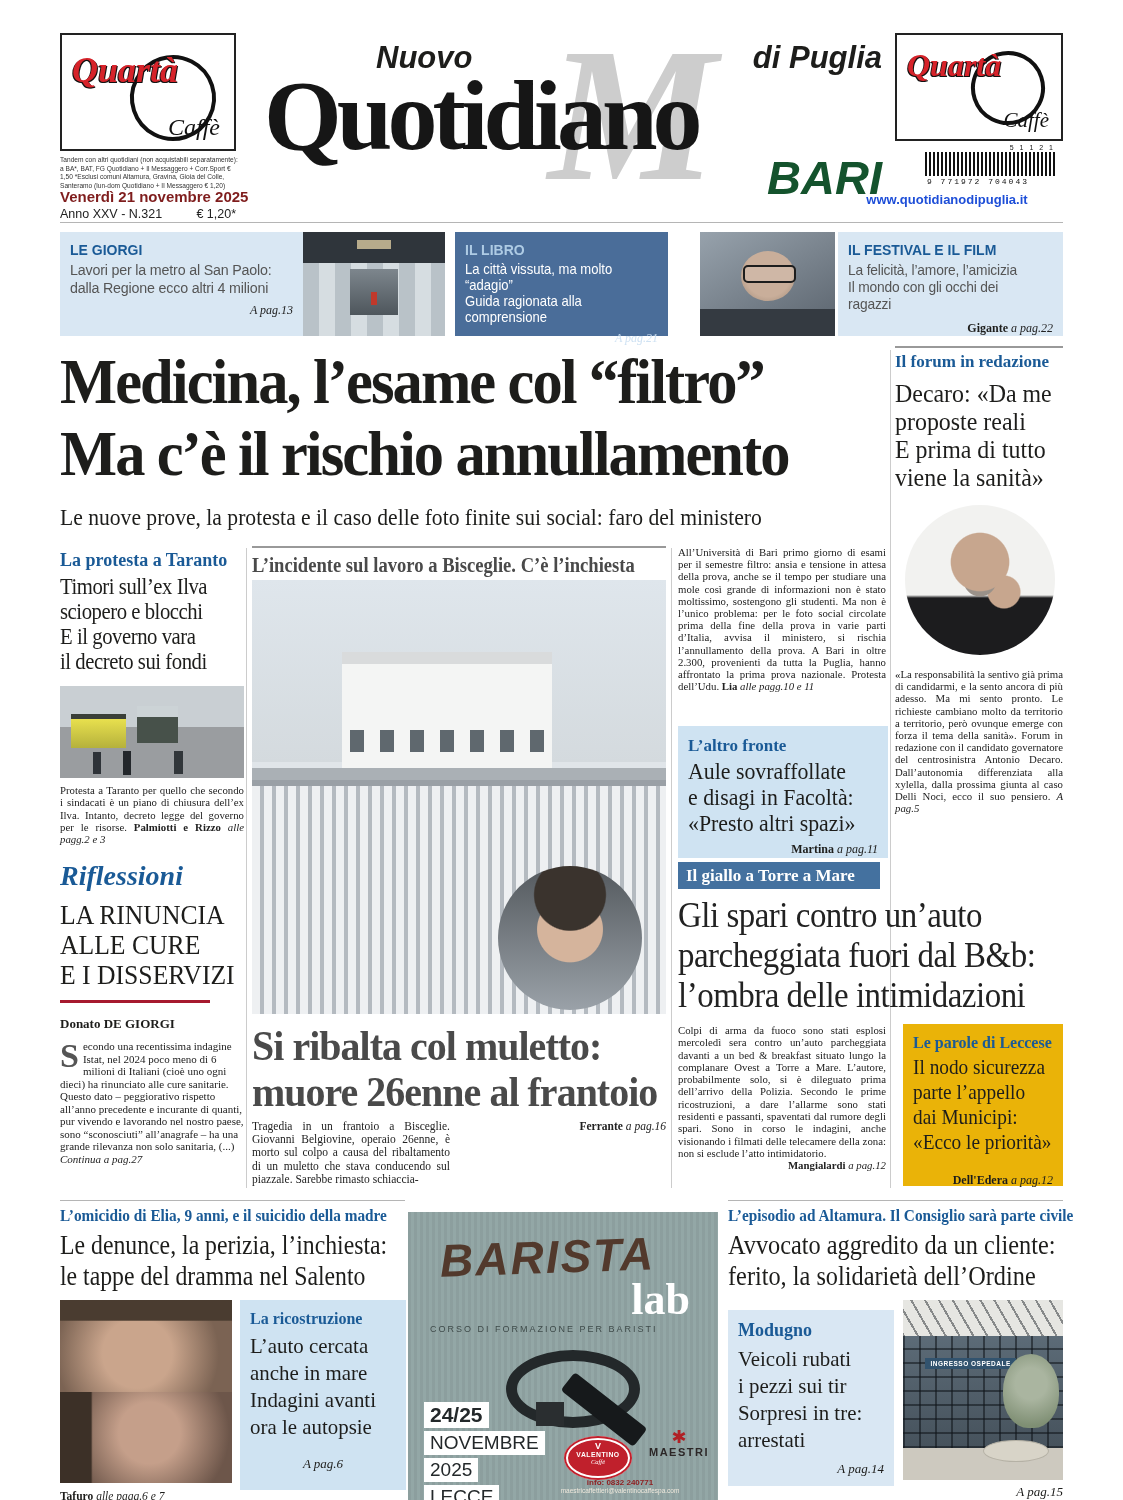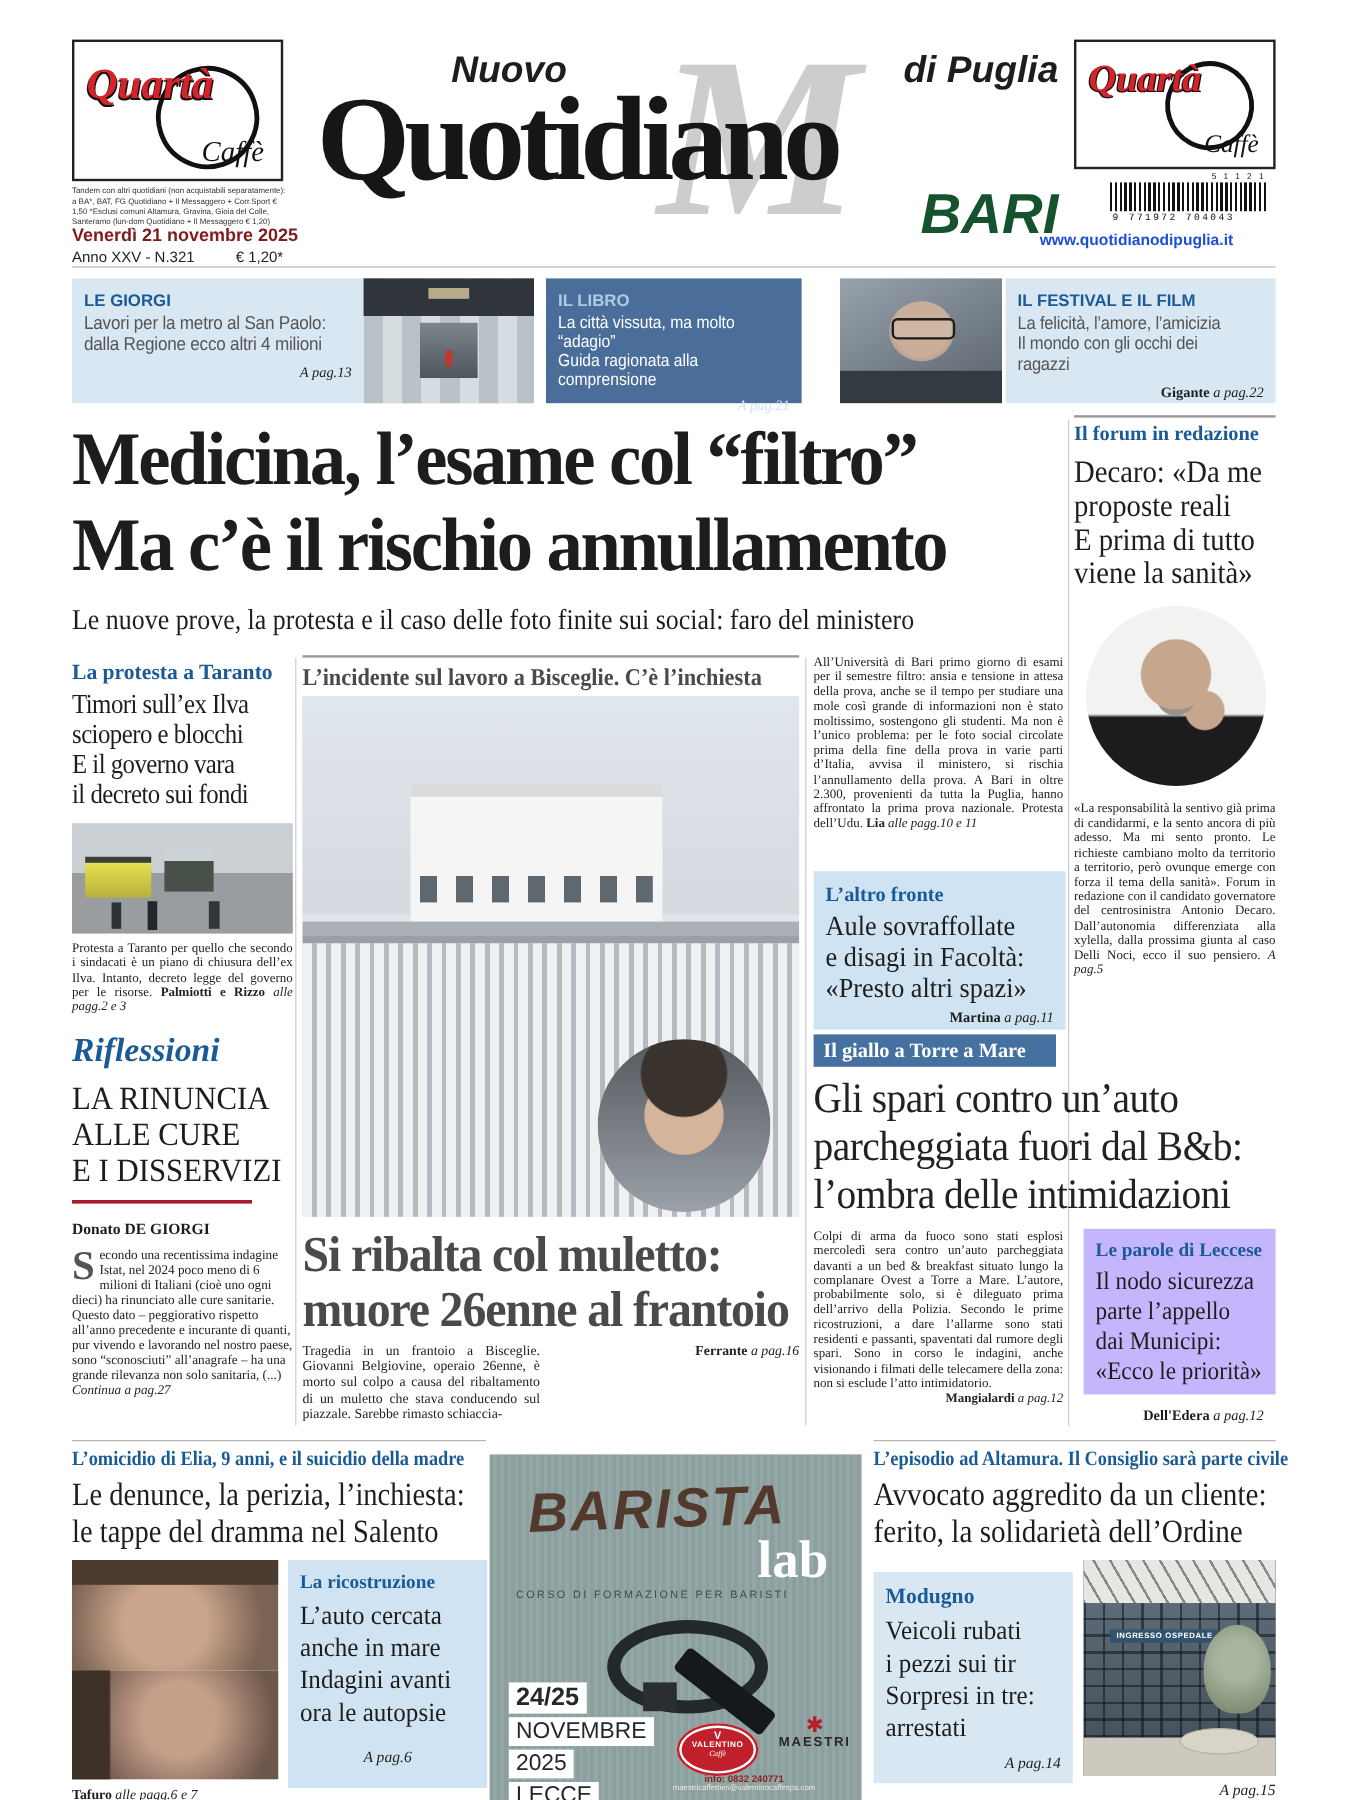--- a/index.html
+++ b/index.html
@@ -173,21 +173,21 @@
 </div>
 <div class="abs" style="left:678px;top:896px;width:386px">
   <span class="cx ser" style="font-size:35px;line-height:40px;font-weight:normal;color:#222;letter-spacing:-.5px;transform:scaleX(.94);white-space:nowrap">Gli spari contro un’auto</span>
   <span class="cx ser" style="font-size:35px;line-height:40px;font-weight:normal;color:#222;letter-spacing:-.5px;transform:scaleX(.94);white-space:nowrap">parcheggiata fuori dal B&amp;b:</span>
   <span class="cx ser" style="font-size:35px;line-height:40px;font-weight:normal;color:#222;letter-spacing:-.5px;transform:scaleX(.94);white-space:nowrap">l’ombra delle intimidazioni</span>
 </div>
 <div class="abs bodytxt" style="left:678px;top:1024px;width:208px;font-size:10.8px;line-height:1.14">
   <span>Colpi di arma da fuoco sono stati esplosi mercoledì sera contro un’auto parcheggiata davanti a un bed &amp; breakfast situato lungo la complanare Ovest a Torre a Mare. L’autore, probabilmente solo, si è dileguato prima dell’arrivo della Polizia. Secondo le prime ricostruzioni, a dare l’allarme sono stati residenti e passanti, spaventati dal rumore degli spari. Sono in corso le indagini, anche visionando i filmati delle telecamere della zona: non si esclude l’atto intimidatorio. </span>
   <div style="text-align:right"><span class="by">Mangialardi</span><span class="pg"> a pag.12</span></div>
 </div>
-<div class="abs box" style="left:903px;top:1024px;width:160px;height:138px;background:#c4b5fd">
+<div class="abs box" style="left:903px;top:1024px;width:160px;height:162px;background:#eab308">
   <div class="kik" style="font-size:16px">Le parole di Leccese</div>
   <span class="cx ser" style="font-size:21px;line-height:25px;color:#1d1d1b;margin-top:3px;transform:scaleX(.92);white-space:nowrap">Il nodo sicurezza</span>
   <span class="cx ser" style="font-size:21px;line-height:25px;color:#1d1d1b;transform:scaleX(.92);white-space:nowrap">parte l’appello</span>
   <span class="cx ser" style="font-size:21px;line-height:25px;color:#1d1d1b;transform:scaleX(.92);white-space:nowrap">dai Municipi:</span>
   <span class="cx ser" style="font-size:21px;line-height:25px;color:#1d1d1b;transform:scaleX(.92);white-space:nowrap">«Ecco le priorità»</span>
   <div style="text-align:right;margin-top:15px"><span class="by" style="font-size:12px">Dell'Edera</span><span class="pg" style="font-size:12px"> a pag.12</span></div>
 </div>
 
 <div class="abs rule" style="left:60px;top:1200px;width:345px;height:1px"></div>
 <span class="abs kik cx" style="left:60px;top:1206px;font-size:17px;transform:scaleX(.9);white-space:nowrap">L’omicidio di Elia, 9 anni, e il suicidio della madre</span>

